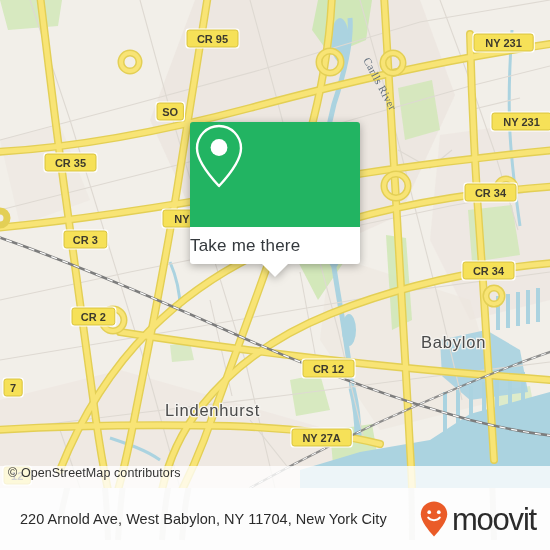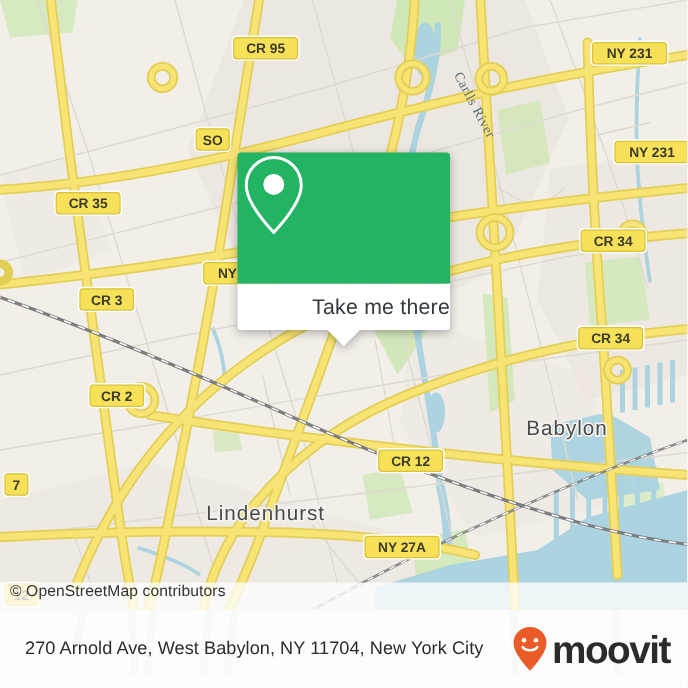--- a/index.html
+++ b/index.html
@@ -27,21 +27,21 @@
   #popup{
     position:absolute;left:190px;top:122px;width:170px;
     filter:drop-shadow(0 2px 4px rgba(0,0,0,.30));
   }
   #popup-head{
     background:#22b462;height:105px;border-radius:3px 3px 0 0;
     display:flex;align-items:center;justify-content:center;
   }
   #popup-foot{
     background:#fff;height:37px;border-radius:0 0 3px 3px;
-    display:flex;align-items:center;justify-content:flex-end;
+    display:flex;align-items:center;justify-content:flex-start;
     font-size:17px;color:#34393d;letter-spacing:.2px;
     position:relative;
   }
   #popup-tip{
     position:absolute;left:50%;top:100%;transform:translateX(-50%);
     width:0;height:0;border-left:13px solid transparent;
     border-right:13px solid transparent;border-top:13px solid #fff;
   }
 
   
@@ -52,21 +52,21 @@
   #footer-wm{position:absolute;left:0;top:-488px;opacity:.09;}
   #footer-inner{
     position:relative;height:100%;display:flex;align-items:center;
     justify-content:space-between;padding:0 14px 0 20px;box-sizing:border-box;
   }
   #addr{
     font-size:14.5px;color:#2b2b2b;line-height:19px;max-width:372px;
     letter-spacing:.05px;
   }
   #brand{display:flex;align-items:center;gap:3px;flex:0 0 auto;}
-  #brand-word{font-size:31px;color:#2b2b2b;letter-spacing:-1.2px;line-height:31px;font-weight:700;}
+  #brand-word{font-size:31px;color:#2b2b2b;letter-spacing:-1.2px;line-height:31px;font-weight:400;}
 </style>
 </head>
 <body>
 
 <div id="app">
 
   <div id="map">
 
     <svg id="map-svg" width="550" height="488" viewBox="0 0 550 488">
       <defs>
@@ -316,21 +316,21 @@
         <path d="M560,186 C470,192 380,206 300,236 C240,258 190,290 150,330 C110,370 80,420 60,520"></path>
         <path d="M566,262 C480,268 400,286 330,314 C270,338 230,370 200,408 C180,434 168,462 162,540"></path>
         <path d="M384,-5 C388,60 392,130 396,200 C400,270 404,340 408,410 C410,452 412,478 412,540"></path>
         <path d="M470,34 C472,110 476,190 482,266 C486,334 490,400 494,540"></path>
         <path d="M120,332 C170,340 230,348 296,356 C362,364 440,372 560,380"></path>
         <path d="M-5,430 C60,426 140,424 230,426 C290,428 340,434 380,444"></path>
       </g>
     </svg>
 
     <div id="footer-inner">
-      <div id="addr">270 Arnold Ave, West Babylon, NY 11704, New York City</div>
+      <div id="addr">220 Arnold Ave, West Babylon, NY 11704, New York City</div>
       <div id="brand">
         <svg width="30" height="38" viewBox="0 0 30 38">
           <path d="M15 1.5 C7.5 1.5 1.8 7.2 1.8 14.3 C1.8 21.4 9.4 30.4 15 36.5 C20.6 30.4 28.2 21.4 28.2 14.3 C28.2 7.2 22.5 1.5 15 1.5 Z" fill="#ea5b28"></path>
           <circle cx="10.2" cy="12.2" r="1.85" fill="#ffffff"></circle>
           <circle cx="19.8" cy="12.2" r="1.85" fill="#ffffff"></circle>
           <path d="M9.2 17.6 C11.2 21.0 18.8 21.0 20.8 17.6" stroke="#ffffff" stroke-width="2" fill="none" stroke-linecap="round"></path>
         </svg>
         <span id="brand-word">moovit</span>
       </div>
     </div>

